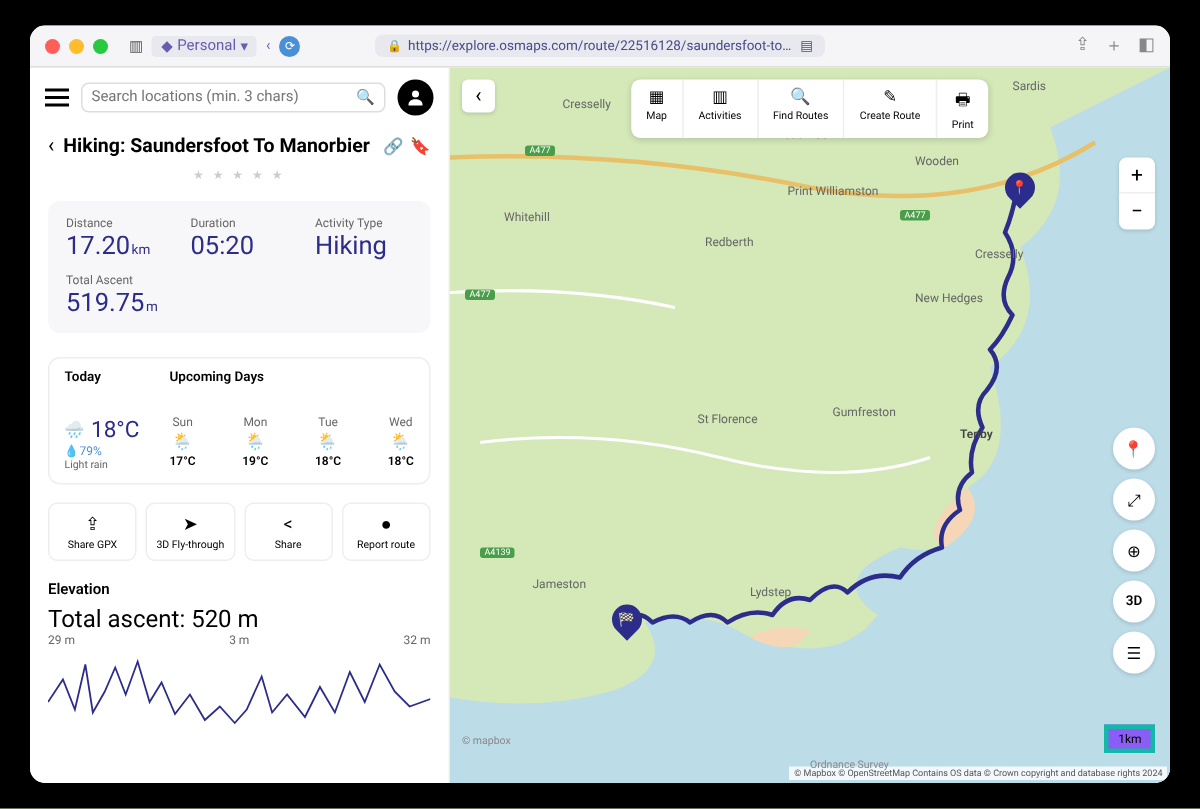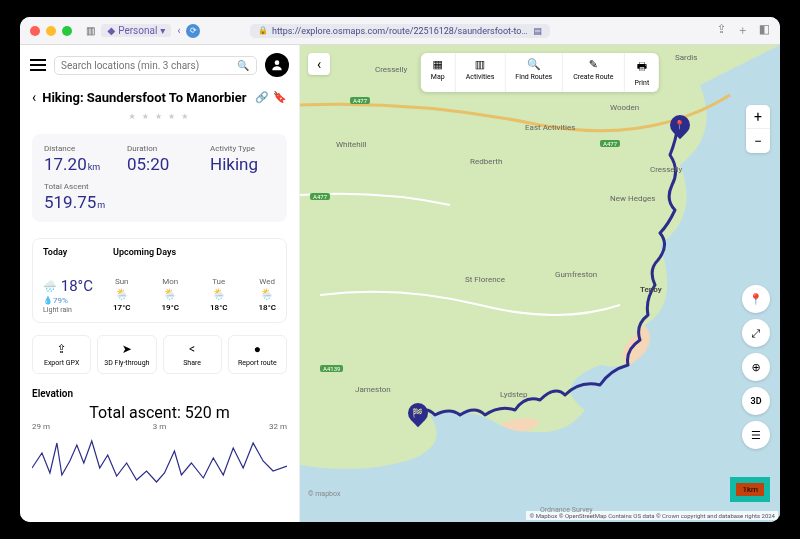--- a/index.html
+++ b/index.html
@@ -62,21 +62,21 @@
 .map-back{position:absolute;top:8px;left:8px;width:22px;height:22px;background:#fff;border-radius:4px;display:flex;align-items:center;justify-content:center;font-size:14px;cursor:pointer;box-shadow:0 1px 3px rgba(0,0,0,.15)}
 .map-toolbar{position:absolute;top:8px;left:50%;transform:translateX(-50%);display:flex;background:#fff;border-radius:6px;box-shadow:0 1px 4px rgba(0,0,0,.15)}
 .mt-item{padding:5px 10px;text-align:center;font-size:7px;border-right:1px solid #eee;display:flex;flex-direction:column;align-items:center;gap:2px;cursor:pointer}
 .mt-item:last-child{border-right:none}
 .mt-item .ic{font-size:11px}
 .zoom{position:absolute;top:60px;right:10px;background:#fff;border-radius:5px;box-shadow:0 1px 3px rgba(0,0,0,.15);display:flex;flex-direction:column}
 .zoom div{width:24px;height:24px;display:flex;align-items:center;justify-content:center;font-size:14px;cursor:pointer;border-bottom:1px solid #eee}
 .zoom div:last-child{border:none}
 .map-side{position:absolute;right:10px;top:240px;display:flex;flex-direction:column;gap:6px}
 .ms-btn{width:28px;height:28px;background:#fff;border-radius:50%;display:flex;align-items:center;justify-content:center;font-size:11px;box-shadow:0 1px 3px rgba(0,0,0,.15);cursor:pointer}
-.scale{position:absolute;bottom:20px;right:10px;background:#c2410c;padding:2px 6px;font-size:8px;border:6px solid #14b8a6;display:flex;align-items:center}
+.scale{position:absolute;bottom:20px;right:10px;background:#8b5cf6;padding:2px 6px;font-size:8px;border:3px solid #14b8a6;display:flex;align-items:center}
 .attrib{position:absolute;bottom:2px;right:2px;font-size:6px;color:#555;background:rgba(255,255,255,.8);padding:1px 3px}
 .mapbox-logo{position:absolute;bottom:24px;left:8px;font-size:7px;color:#888}
 .os-logo{position:absolute;bottom:8px;left:50%;font-size:7px;color:#888}
 .marker{position:absolute;width:20px;height:20px;border-radius:50% 50% 50% 0;background:#2c2c8a;transform:rotate(-45deg);display:flex;align-items:center;justify-content:center}
 .marker span{transform:rotate(45deg);color:#fff;font-size:9px}
 .road-label{position:absolute;background:#4a9e4a;color:#fff;font-size:6px;padding:0 3px;border-radius:2px}
 .place-label{position:absolute;font-size:8px;color:#666}
 </style>
 </head>
 <body>
@@ -192,41 +192,41 @@
                 <span class="w-icon">🌦️</span>
                 <span class="dt">18°C</span>
               </div>
           </div>
         </div>
       </div>
 
       <div class="actions">
         <div class="action">
             <span class="ic">⇪</span>
-            <span>Export GPX</span>
+            <span>Share GPX</span>
           </div>
         <div class="action">
             <span class="ic">➤</span>
             <span>3D Fly-through</span>
           </div>
         <div class="action">
             <span class="ic">&lt;</span>
             <span>Share</span>
           </div>
         <div class="action">
             <span class="ic">●</span>
             <span>Report route</span>
           </div>
       </div>
 
       <div class="elev-section">
         <div class="elev-head">
           <h3>Elevation</h3>
         </div>
-        <div style="text-align:center" class="ta">Total ascent: 520 m</div>
+        <div style="text-align:left" class="ta">Total ascent: 520 m</div>
         <div class="elev-labels">
           <span>29 m</span>
           <span>3 m</span>
           <span>32 m</span>
         </div>
         <div class="elev-chart">
           <svg viewBox="0 0 256 50" preserveAspectRatio="none">
             <polyline fill="none" stroke="#2c2c8a" stroke-width="1.2" points="0,35 10,20 18,40 25,10 30,42 38,28 45,12 52,30 60,8 68,35 76,22 85,43 95,30 105,47 115,38 125,49 133,40 143,18 150,42 160,30 172,45 182,25 192,42 202,15 212,35 222,10 232,28 242,38 256,33"></polyline>
           </svg>
         </div>
@@ -254,21 +254,21 @@
       <div class="marker" style="top:358px;left:108px">
           <span>🏁</span>
         </div>
 
       <div class="place-label" style="top:20px;left:75px">Cresselly</div>
       <div class="place-label" style="top:18px;left:190px">Jeffreyston</div>
       <div class="place-label" style="top:40px;left:215px">Broadmoor</div>
       <div class="place-label" style="top:30px;left:308px">Pentlepoir</div>
       <div class="place-label" style="top:8px;left:375px">Sardis</div>
       <div class="place-label" style="top:58px;left:310px">Wooden</div>
-      <div class="place-label" style="top:78px;left:225px">East Activities</div>
+      <div class="place-label" style="top:78px;left:225px">Print Williamston</div>
       <div class="place-label" style="top:95px;left:36px">Whitehill</div>
       <div class="place-label" style="top:112px;left:170px">Redberth</div>
       <div class="place-label" style="top:120px;left:350px">Cresselly</div>
       <div class="place-label" style="top:149px;left:310px">New Hedges</div>
       <div class="place-label" style="top:225px;left:255px">Gumfreston</div>
       <div class="place-label" style="top:230px;left:165px">St Florence</div>
       <div class="place-label" style="top:340px;left:55px">Jameston</div>
       <div class="place-label" style="top:345px;left:200px">Lydstep</div>
       <div class="place-label" style="top:240px;left:340px;font-weight:600;color:#444">Tenby</div>
 

